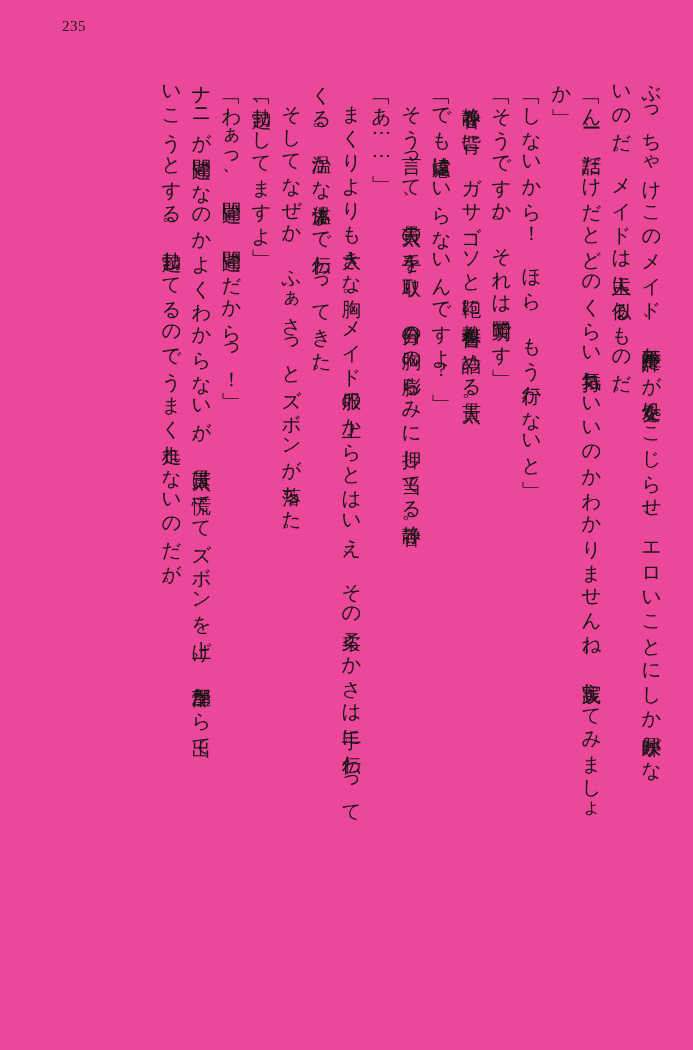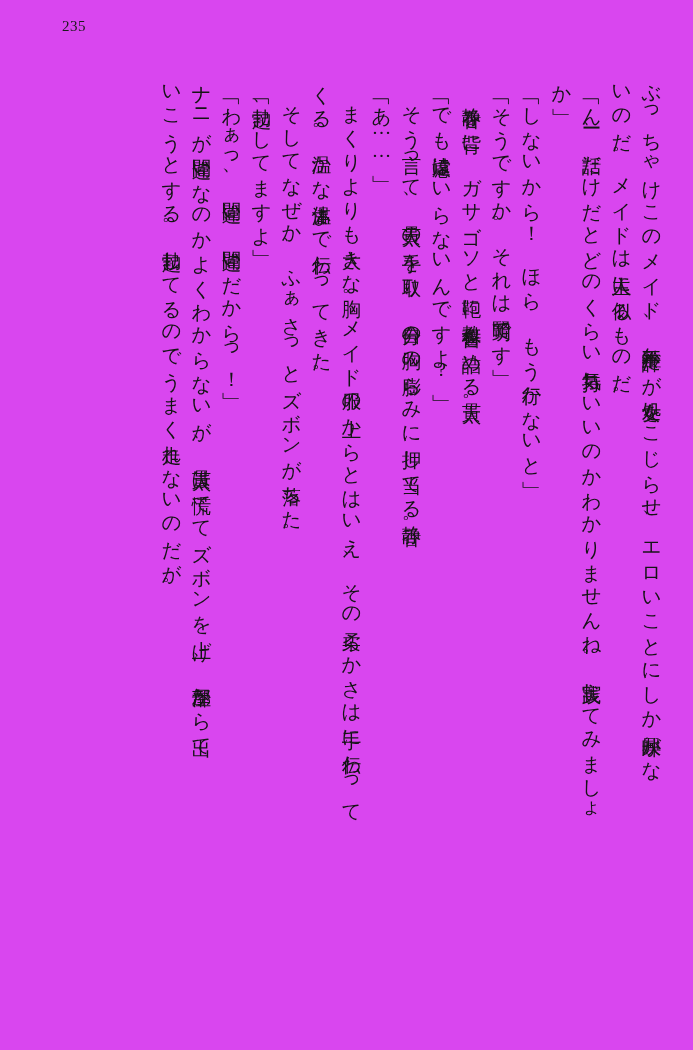--- a/index.html
+++ b/index.html
@@ -8,21 +8,21 @@
     background: #ffffff;
   }
   body {
     font-family: "Liberation Serif", "DejaVu Serif", serif;
     color: #111111;
   }
   .page {
     position: relative;
     width: 693px;
     height: 1050px;
-    background: #d946ef;
+    background: #ec4899;
     overflow: hidden;
     box-sizing: border-box;
   }
   .page-number {
     position: absolute;
     top: 18px;
     left: 62px;
     font-size: 15px;
     letter-spacing: 0.5px;
     color: #1a1a1a;

